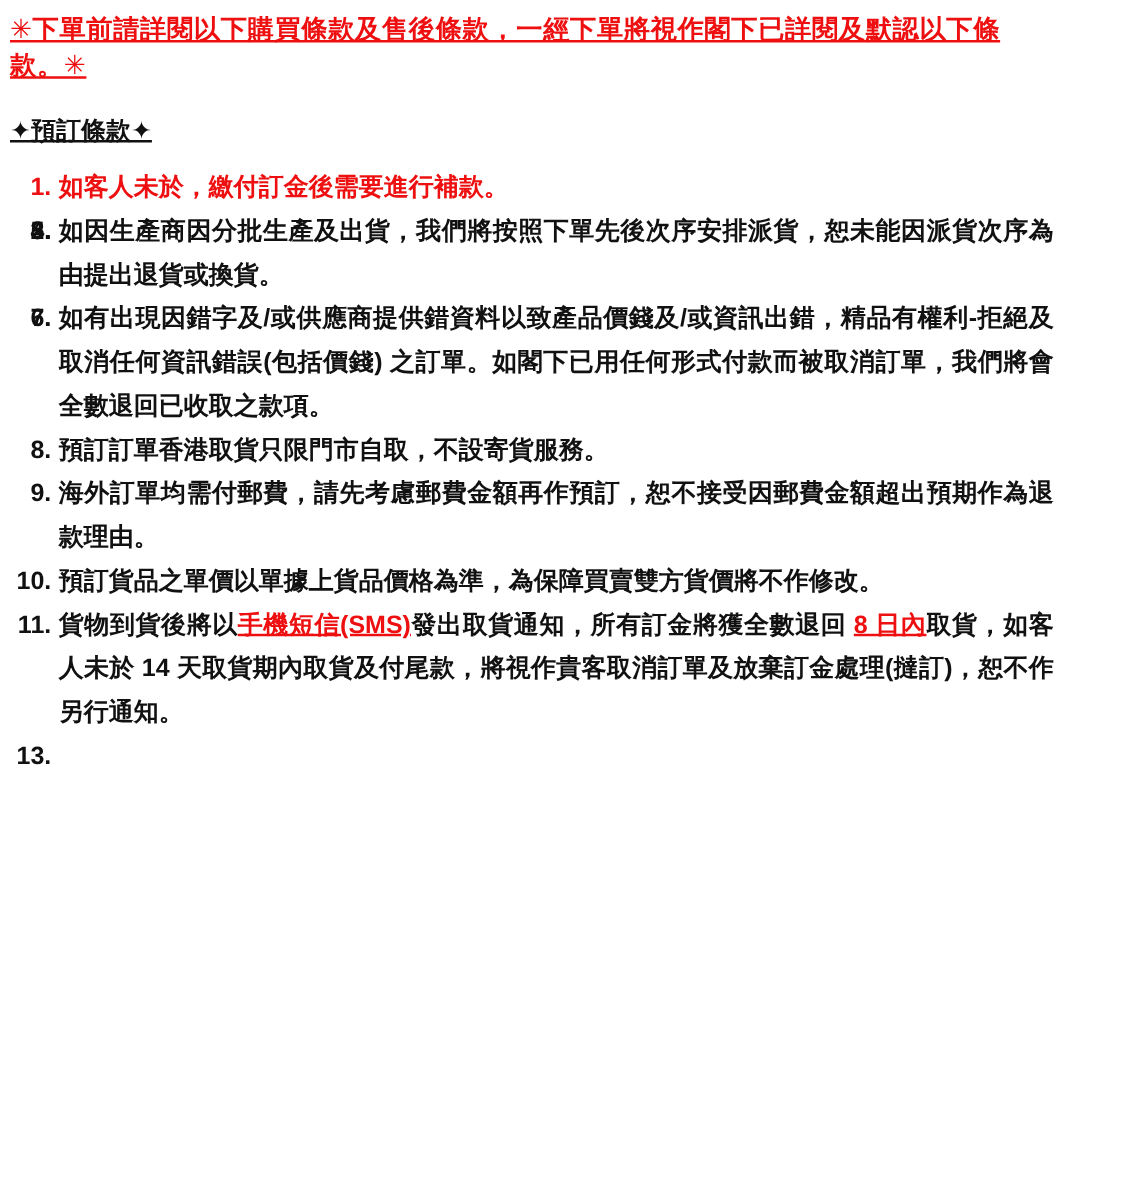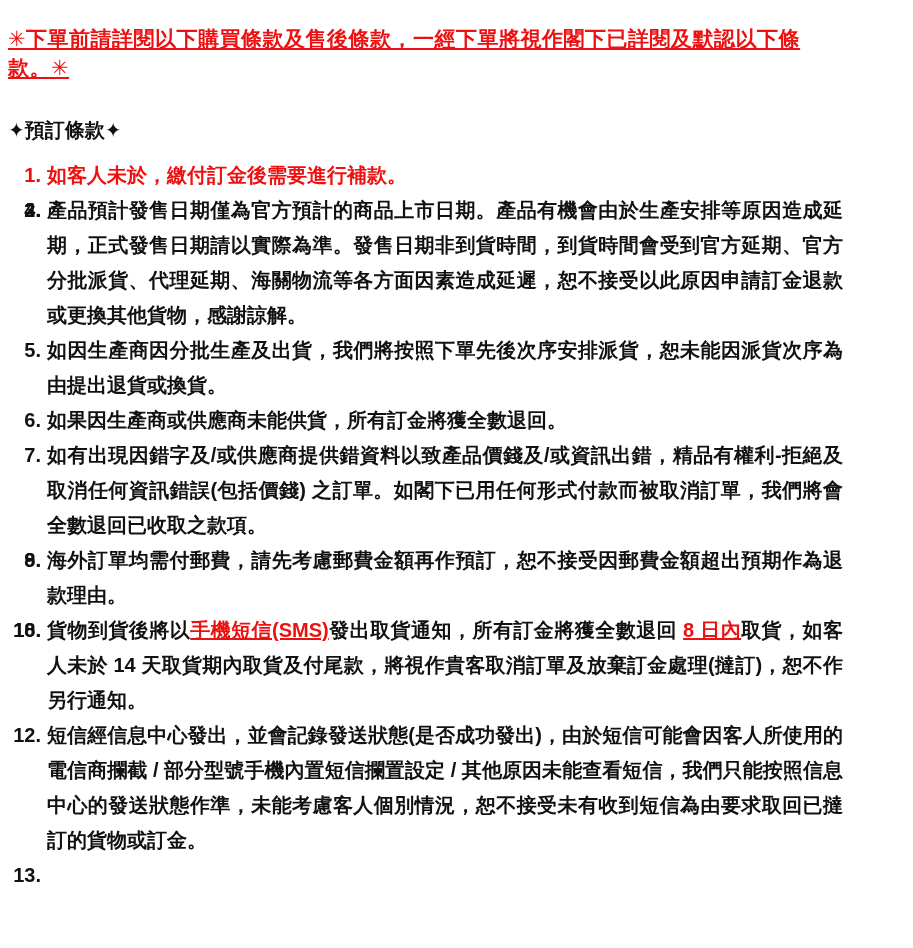--- a/index.html
+++ b/index.html
@@ -8,31 +8,32 @@
     --ink:#111111;
   }
   html,body{margin:0;padding:0;}
   body{
     width:913px;height:948px;overflow:hidden;
     background:#ffffff;color:var(--ink);
     font-family:"Liberation Sans","DejaVu Sans",sans-serif;
     font-weight:700;
     -webkit-font-smoothing:antialiased;
   }
-  .page{box-sizing:border-box;width:866px;padding:24px 23px 0 8px;}
+  .page{box-sizing:border-box;width:866px;padding:9px 23px 0 8px;}
   .title{
     color:var(--red);
     font-size:21px;line-height:29px;
     text-decoration:underline;
     letter-spacing:0.5px;
   }
   .heading{
     display:inline-block;
-    margin-top:34px;
+    margin-top:24px;
     font-size:20px;line-height:28px;
+    text-decoration:underline;
   }
   ol.terms{
     list-style:none;
     margin:14px 0 0 0;padding:0;
     font-size:20px;line-height:35px;
   }
   ol.terms li{
     position:relative;
     padding-left:39px;
     text-align:justify;
@@ -50,26 +51,25 @@
 
 <div class="page">
   <div class="title">✳下單前請詳閱以下購買條款及售後條款，一經下單將視作閣下已詳閱及默認以下條款。✳</div>
   <div>
     <span class="heading">✦預訂條款✦</span>
   </div>
   <ol class="terms">
       <li class="red"><span class="num">1.</span><span><span>如客人未於，繳付訂金後需要進行補款。</span></span></li>
       <li><span class="num">2.</span></li>
       <li><span class="num">3.</span></li>
-      <li><span class="num">4.</span><span><span>產品預計發售日期僅為官方預計的商品上市日期。產品有機會由於生產安排等原因造成延期，正式發售日期請以實際為準。發售日期非到貨時間，到貨時間會受到官方延期、官方分批派貨、代理延期、海關物流等各方面因素造成延遲，恕不接受以此原因申請訂金退款或更換其他貨物，感謝諒解。</span></span></li>
+      <li><span class="num">4.</span></li>
       <li><span class="num">5.</span><span><span>如因生產商因分批生產及出貨，我們將按照下單先後次序安排派貨，恕未能因派貨次序為由提出退貨或換貨。</span></span></li>
-      <li><span class="num">6.</span><span><span>如果因生產商或供應商未能供貨，所有訂金將獲全數退回。</span></span></li>
+      <li><span class="num">6.</span></li>
       <li><span class="num">7.</span><span><span>如有出現因錯字及/或供應商提供錯資料以致產品價錢及/或資訊出錯，精品有權利-拒絕及取消任何資訊錯誤(包括價錢) 之訂單。如閣下已用任何形式付款而被取消訂單，我們將會全數退回已收取之款項。</span></span></li>
-      <li><span class="num">8.</span></li>
+      <li><span class="num">8.</span><span><span>預訂訂單香港取貨只限門市自取，不設寄貨服務。</span></span></li>
       <li><span class="num">9.</span><span><span>海外訂單均需付郵費，請先考慮郵費金額再作預訂，恕不接受因郵費金額超出預期作為退款理由。</span></span></li>
-      <li><span class="num">10.</span></li>
-      <li><span class="num">18.</span><span><span>貨物到貨後將以</span><span class="ru">手機短信(SMS)</span><span>發出取貨通知，所有訂金將獲全數退回 </span><span class="ru">8 日內</span><span>取貨，如客人未於 14 天取貨期內取貨及付尾款，將視作貴客取消訂單及放棄訂金處理(撻訂)，恕不作另行通知。</span></span></li>
-      <li><span class="num">12.</span><span><span>短信經信息中心發出，並會記錄發送狀態(是否成功發出)，由於短信可能會因客人所使用的電信商攔截 / 部分型號手機內置短信攔置設定 / 其他原因未能查看短信，我們只能按照信息中心的發送狀態作準，未能考慮客人個別情況，恕不接受未有收到短信為由要求取回已撻訂的貨物或訂金。</span></span></li>
+      <li><span class="num">10.</span><span><span>預訂貨品之單價以單據上貨品價格為準，為保障買賣雙方貨價將不作修改。</span></span></li>
+      <li><span class="num">11.</span><span><span>貨物到貨後將以</span><span class="ru">手機短信(SMS)</span><span>發出取貨通知，所有訂金將獲全數退回 </span><span class="ru">8 日內</span><span>取貨，如客人未於 14 天取貨期內取貨及付尾款，將視作貴客取消訂單及放棄訂金處理(撻訂)，恕不作另行通知。</span></span></li>
       <li>
         <span class="num">13.</span>
       </li>
     </ol>
 </div>
 
 </body></html>

